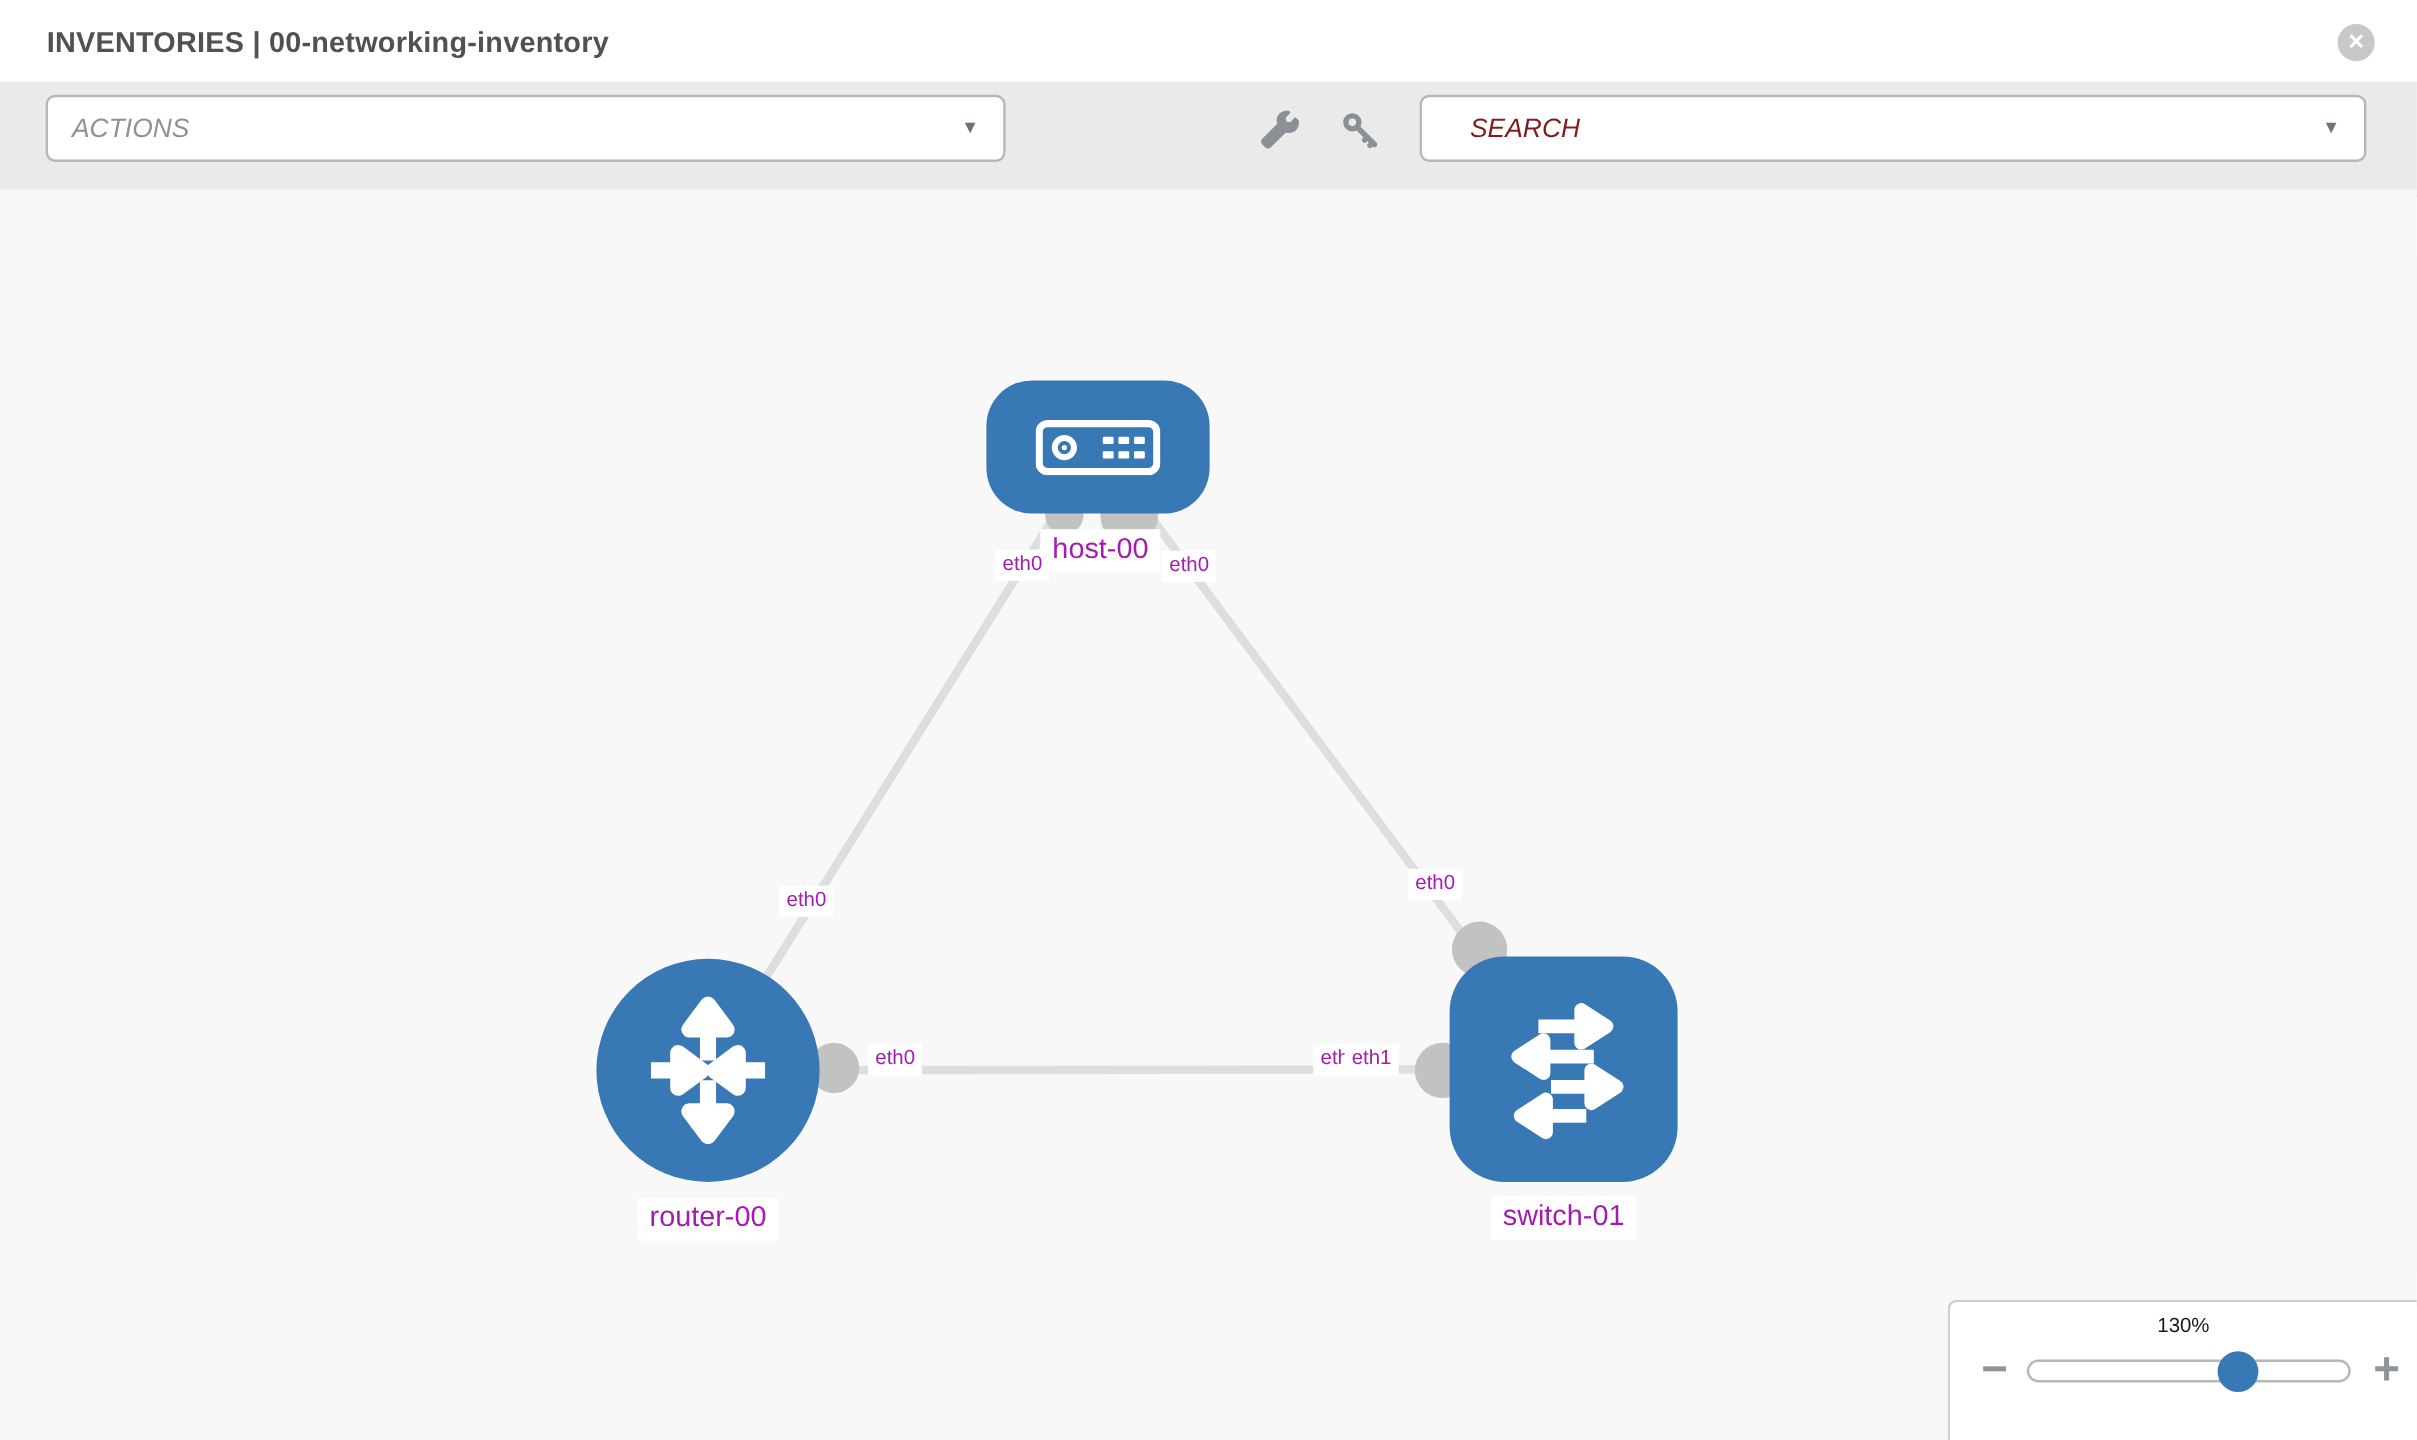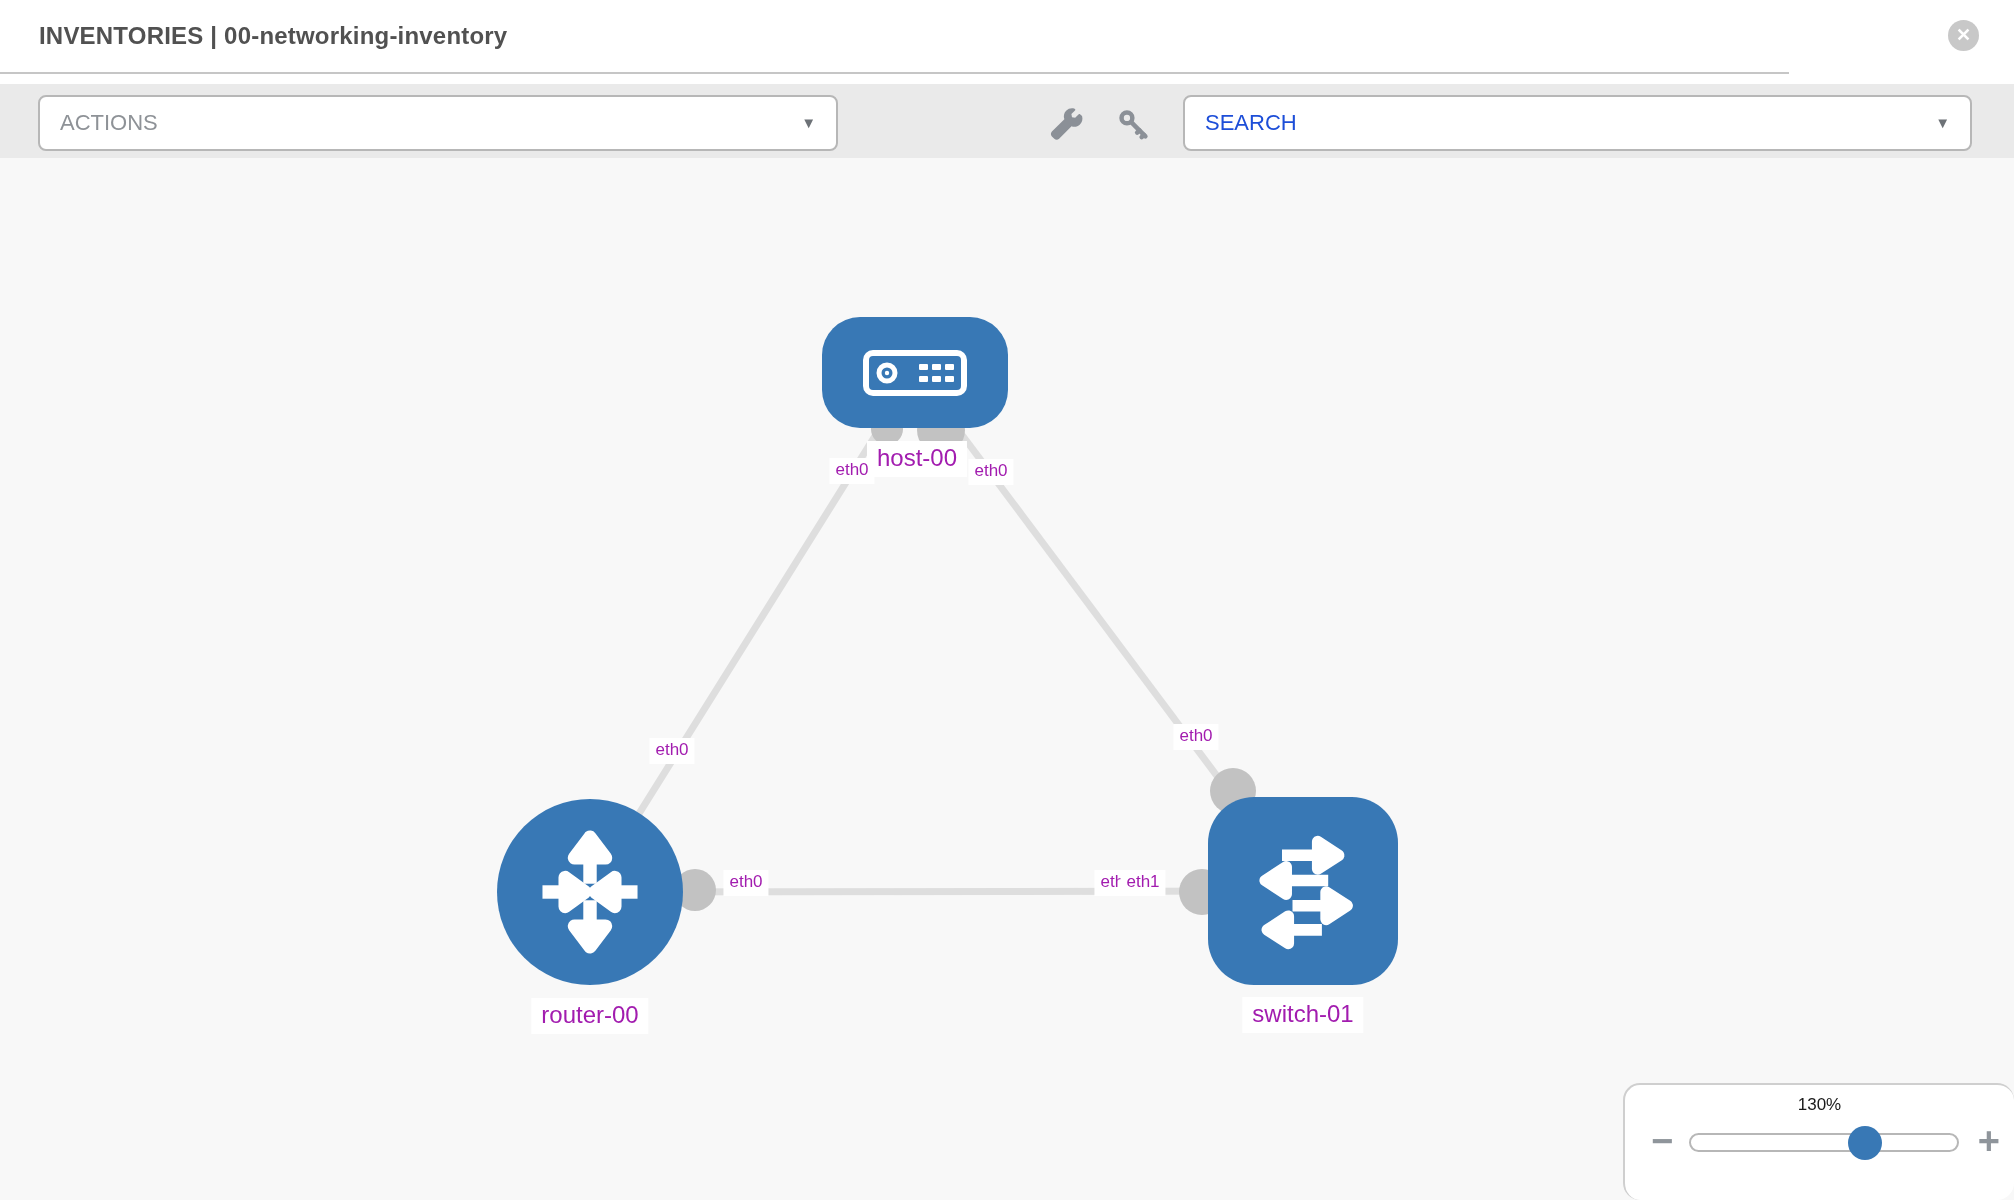--- a/index.html
+++ b/index.html
@@ -9,32 +9,32 @@
   
   .header { position:absolute; left:0; top:0; width:1789px; height:74px;
             background:#ffffff; border-bottom:2px solid #c6c6c6; }
   .header-title { position:absolute; left:39px; top:0; height:72px; line-height:72px;
                   font-size:24px; font-weight:700; color:#515151; letter-spacing:.2px; }
   .close-btn { position:absolute; left:1948px; top:20px; width:31px; height:31px;
                border-radius:50%; background:#c8c8c8; color:#fff; text-align:center;
                line-height:31px; font-size:18px; font-weight:700; cursor:pointer; }
 
   
-  .toolbar { position:absolute; left:0; top:84px; width:2014px; height:96px;
-             background:#eaeaea; border-bottom:2px solid #c6c6c6; }
+  .toolbar { position:absolute; left:0; top:68px; width:2014px; height:96px;
+             background:#eaeaea; border-bottom:2px solid #c6c6c6;font-style:italic; }
   .combo { position:absolute; top:11px; height:56px; background:#fff;
            border:2px solid #b7b7b7; border-radius:8px; }
   .combo-label { position:absolute; left:20px; top:0; height:52px; line-height:52px;
                  font-size:22px; }
   .combo-caret { position:absolute; right:20px; top:0; height:52px; line-height:52px;
                  font-size:15px; color:#6d7277; }
   .combo-actions { left:38px; width:800px; }
   .combo-actions .combo-label { color:#8e9297; }
   .combo-search { left:1183px; width:789px; }
-  .combo-search .combo-label { color:#1d4ed8; }
+  .combo-search .combo-label { color:#7f1d1d;margin-left:20px; }
   .tool-icon { position:absolute; top:23px; width:36px; height:36px; cursor:pointer; }
   .tool-icon.wrench { left:1048px; }
   .tool-icon.key { left:1116px; }
 
   
   .canvas { position:absolute; left:0; top:158px; width:2014px; height:1042px;
             background:#f8f8f8; overflow:hidden; }
   .links-svg { position:absolute; left:0; top:0; z-index:1; }
 
   .node { position:absolute; z-index:2; background:#3878b5; display:flex;
@@ -44,21 +44,21 @@
   .node-switch { left:1208px; top:639px; width:190px; height:188px; border-radius:46px; }
 
   .chip { position:absolute; z-index:3; background:#fff; color:#a21caf;
           white-space:nowrap; }
   .node-label { font-size:24px; padding:3px 10px 5px; transform:translateX(-50%); }
   .if-label   { font-size:17px; padding:2px 6px 4px; transform:translateX(-50%); }
 
   
   .zoom-panel { position:absolute; left:1623px; top:1083px; width:391px; height:117px;
                 background:#fff; border-top:2px solid #cfcfcf; border-left:2px solid #cfcfcf;
-                border-top-left-radius:8px; z-index:5;border-radius:17px; }
+                border-top-left-radius:8px; z-index:5; }
   .zoom-level { position:absolute; left:0; top:10px; width:100%; text-align:center;
                 font-size:17px; color:#1a1a1a; }
   .zoom-minus, .zoom-plus { position:absolute; top:26px; font-size:38px; font-weight:700;
                 color:#8f959b; cursor:pointer; line-height:60px; }
   .zoom-minus { left:26px; }
   .zoom-plus  { right:14px; }
   .zoom-track { position:absolute; left:64px; top:48px; width:270px; height:19px;
                 background:#fff; border:2px solid #b7b7b7; border-radius:10px; cursor:pointer; }
   .zoom-thumb { position:absolute; left:157px; top:-9px; width:34px; height:34px;
                 border-radius:50%; background:#3878b5; cursor:grab; }

